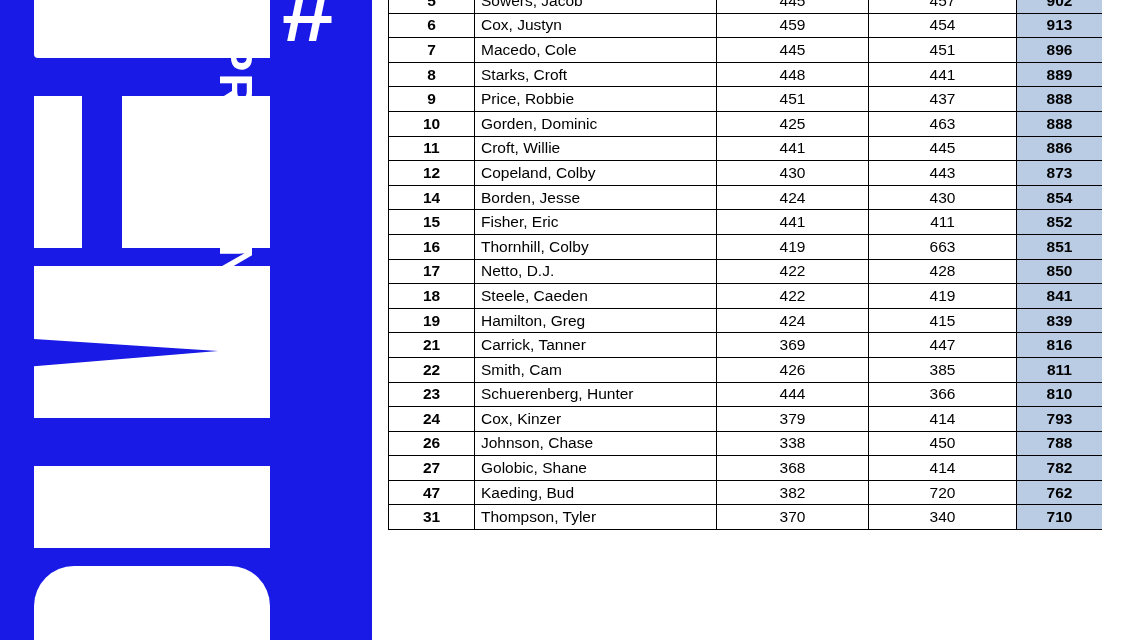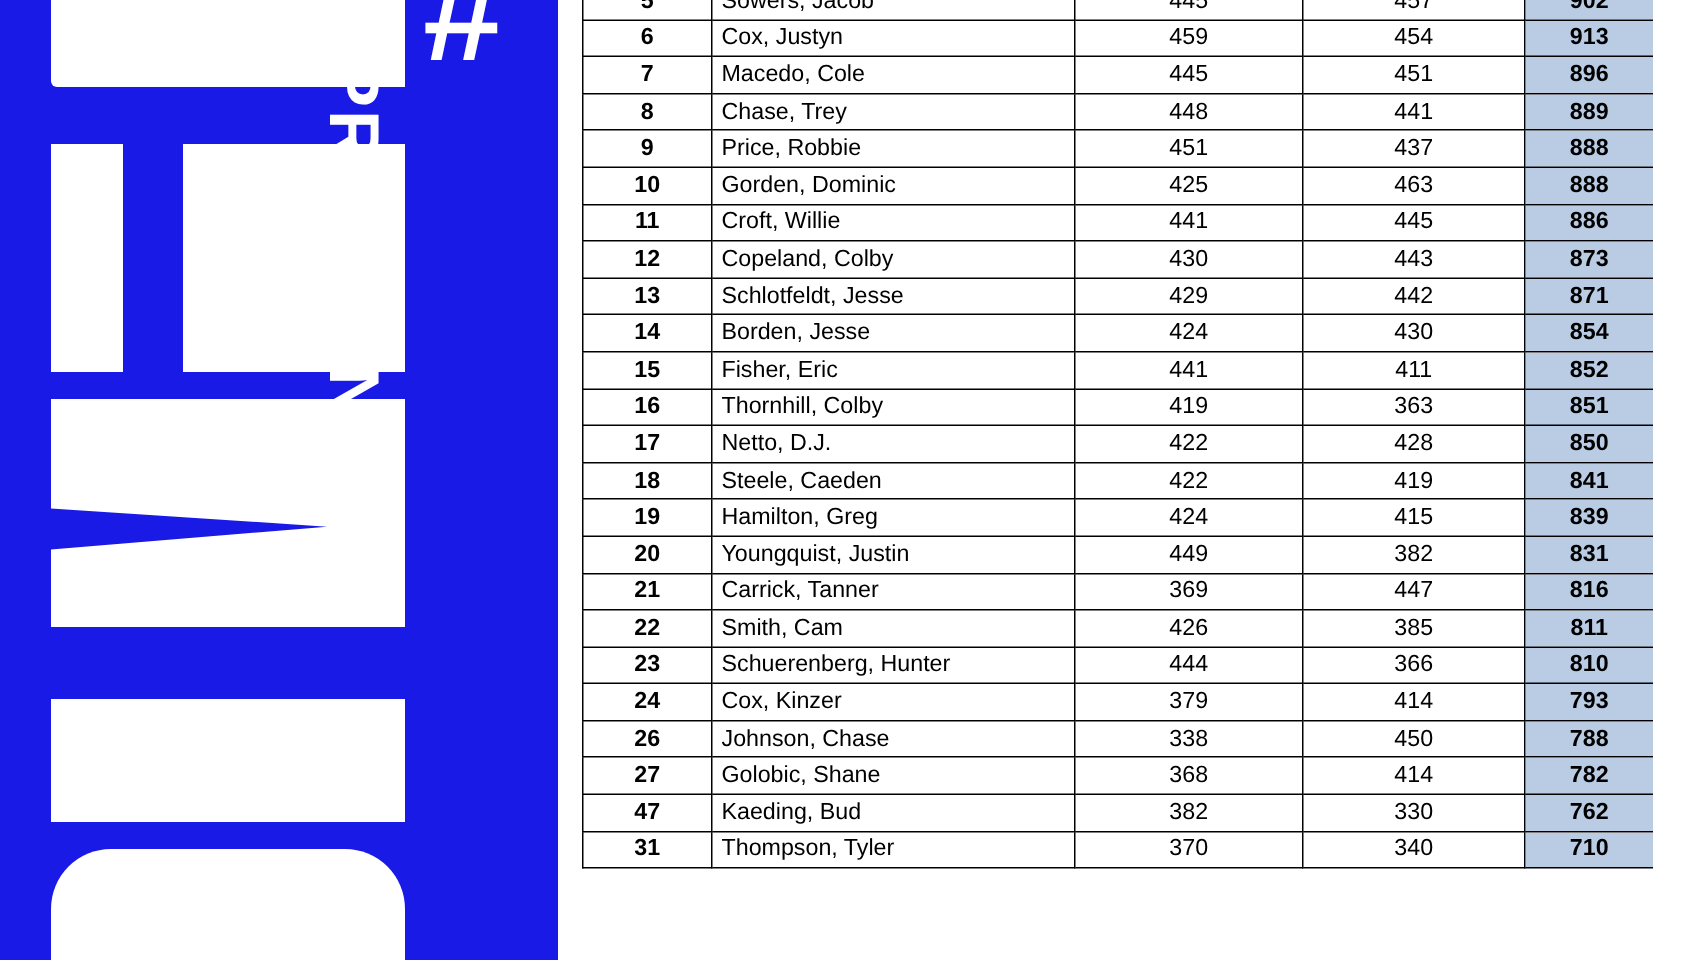--- a/index.html
+++ b/index.html
@@ -223,21 +223,21 @@
           </tr>
           <tr>
             <td class="rank">7</td>
             <td class="name">Macedo, Cole</td>
             <td class="score">445</td>
             <td class="score">451</td>
             <td class="total">896</td>
           </tr>
           <tr>
             <td class="rank">8</td>
-            <td class="name">Chase, Trey</td>
+            <td class="name">Starks, Croft</td>
             <td class="score">448</td>
             <td class="score">441</td>
             <td class="total">889</td>
           </tr>
           <tr>
             <td class="rank">9</td>
             <td class="name">Price, Robbie</td>
             <td class="score">451</td>
             <td class="score">437</td>
             <td class="total">888</td>
@@ -257,45 +257,38 @@
             <td class="total">886</td>
           </tr>
           <tr>
             <td class="rank">12</td>
             <td class="name">Copeland, Colby</td>
             <td class="score">430</td>
             <td class="score">443</td>
             <td class="total">873</td>
           </tr>
           <tr>
-            <td class="rank">13</td>
-            <td class="name">Schlotfeldt, Jesse</td>
-            <td class="score">429</td>
-            <td class="score">442</td>
-            <td class="total">871</td>
-          </tr>
-          <tr>
             <td class="rank">14</td>
             <td class="name">Borden, Jesse</td>
             <td class="score">424</td>
             <td class="score">430</td>
             <td class="total">854</td>
           </tr>
           <tr>
             <td class="rank">15</td>
             <td class="name">Fisher, Eric</td>
             <td class="score">441</td>
             <td class="score">411</td>
             <td class="total">852</td>
           </tr>
           <tr>
             <td class="rank">16</td>
             <td class="name">Thornhill, Colby</td>
             <td class="score">419</td>
-            <td class="score">363</td>
+            <td class="score">663</td>
             <td class="total">851</td>
           </tr>
           <tr>
             <td class="rank">17</td>
             <td class="name">Netto, D.J.</td>
             <td class="score">422</td>
             <td class="score">428</td>
             <td class="total">850</td>
           </tr>
           <tr>
@@ -306,27 +299,20 @@
             <td class="total">841</td>
           </tr>
           <tr>
             <td class="rank">19</td>
             <td class="name">Hamilton, Greg</td>
             <td class="score">424</td>
             <td class="score">415</td>
             <td class="total">839</td>
           </tr>
           <tr>
-            <td class="rank">20</td>
-            <td class="name">Youngquist, Justin</td>
-            <td class="score">449</td>
-            <td class="score">382</td>
-            <td class="total">831</td>
-          </tr>
-          <tr>
             <td class="rank">21</td>
             <td class="name">Carrick, Tanner</td>
             <td class="score">369</td>
             <td class="score">447</td>
             <td class="total">816</td>
           </tr>
           <tr>
             <td class="rank">22</td>
             <td class="name">Smith, Cam</td>
             <td class="score">426</td>
@@ -358,21 +344,21 @@
             <td class="rank">27</td>
             <td class="name">Golobic, Shane</td>
             <td class="score">368</td>
             <td class="score">414</td>
             <td class="total">782</td>
           </tr>
           <tr>
             <td class="rank">47</td>
             <td class="name">Kaeding, Bud</td>
             <td class="score">382</td>
-            <td class="score">330</td>
+            <td class="score">720</td>
             <td class="total">762</td>
           </tr>
           <tr>
             <td class="rank">31</td>
             <td class="name">Thompson, Tyler</td>
             <td class="score">370</td>
             <td class="score">340</td>
             <td class="total">710</td>
           </tr>
         </tbody>

